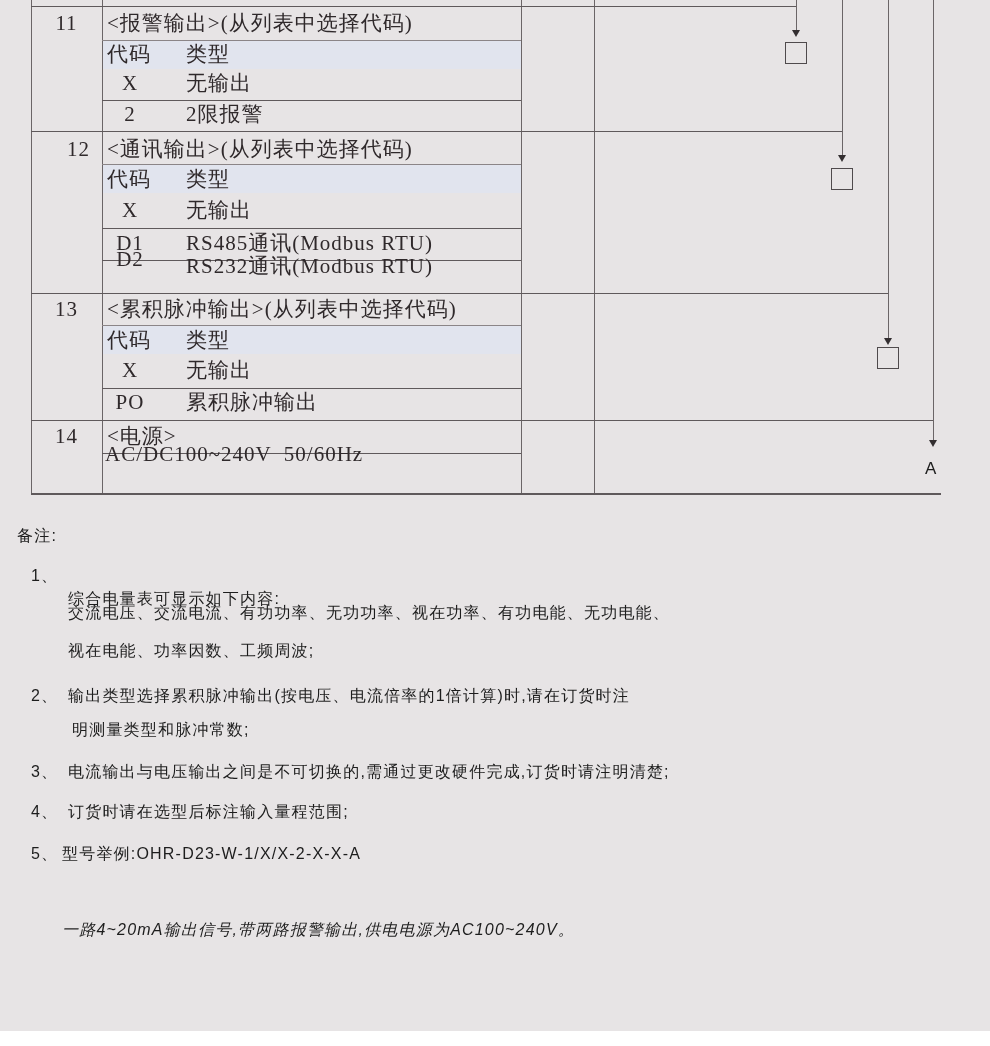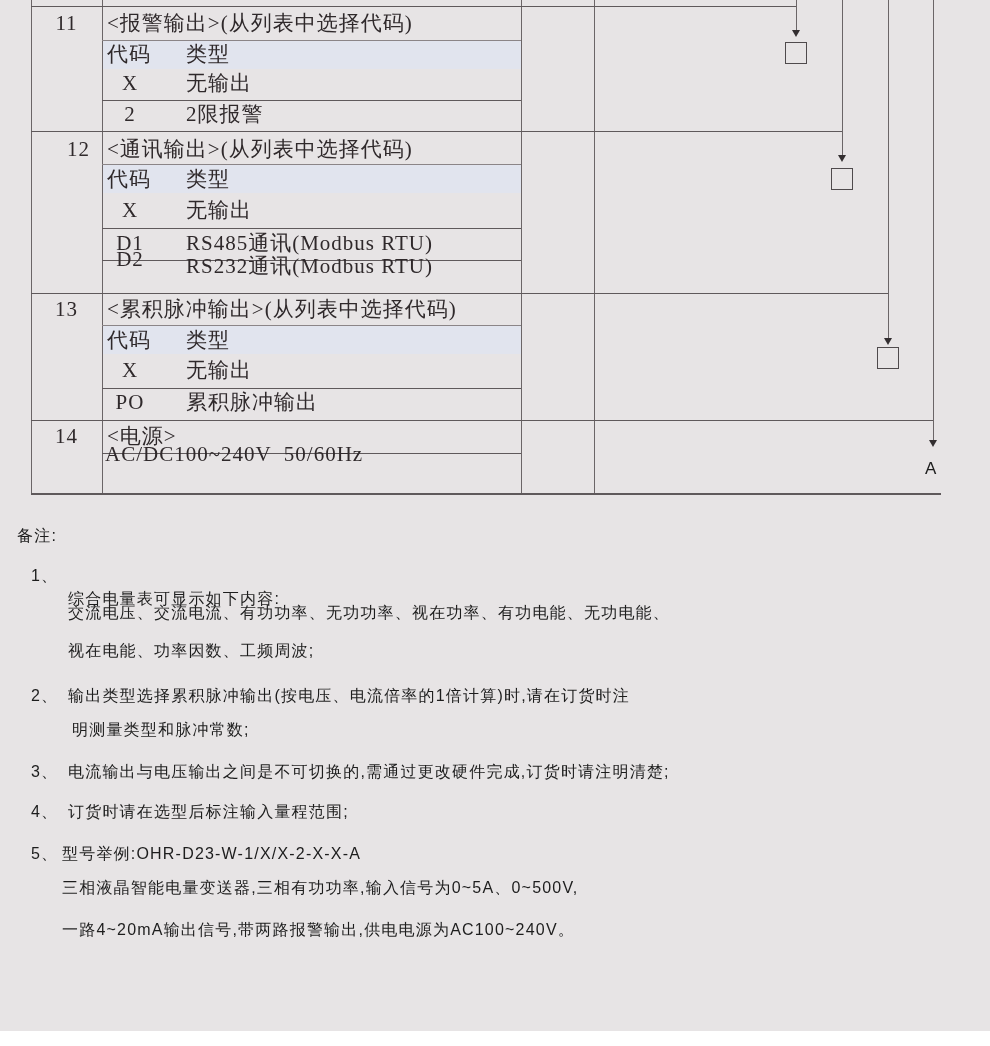--- a/index.html
+++ b/index.html
@@ -112,17 +112,16 @@
   <div class="t san" style="left:72px;top:717px;">明测量类型和脉冲常数;</div>
 
   <div class="t san" style="left:31px;top:759px;">3、</div>
   <div class="t san" style="left:68px;top:759px;">电流输出与电压输出之间是不可切换的,需通过更改硬件完成,订货时请注明清楚;</div>
 
   <div class="t san" style="left:31px;top:799px;">4、</div>
   <div class="t san" style="left:68px;top:799px;">订货时请在选型后标注输入量程范围;</div>
 
   <div class="t san" style="left:31px;top:841px;">5、</div>
   <div class="t san" style="left:62px;top:841px;">型号举例:OHR-D23-W-1/X/X-2-X-X-A</div>
-  <div class="t san" style="left:62px;top:875px;">三相液晶智能电量变送器,三相有功功率,输入信号为0~5A、0~500V,</div>
-  <div class="t san" style="left:62px;top:917px;">一路4~20mA输出信号,带两路报警输出,供电电源为AC100~240V。</div>
+  <div class="t san" style="left:62px;top:917px;font-style:italic;">一路4~20mA输出信号,带两路报警输出,供电电源为AC100~240V。</div>
 
   <div class="white-strip"></div>
 </div>
 
 </body></html>

